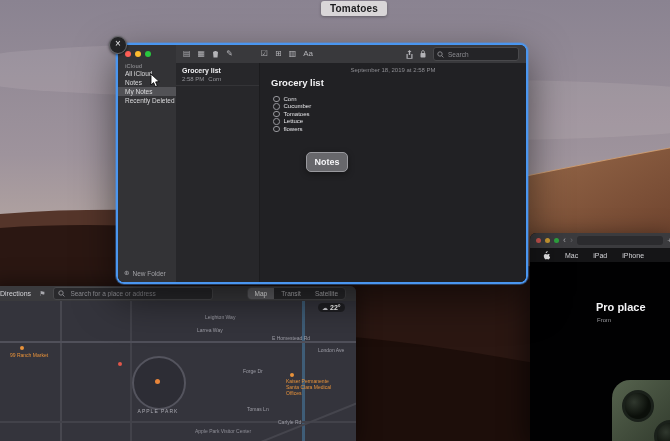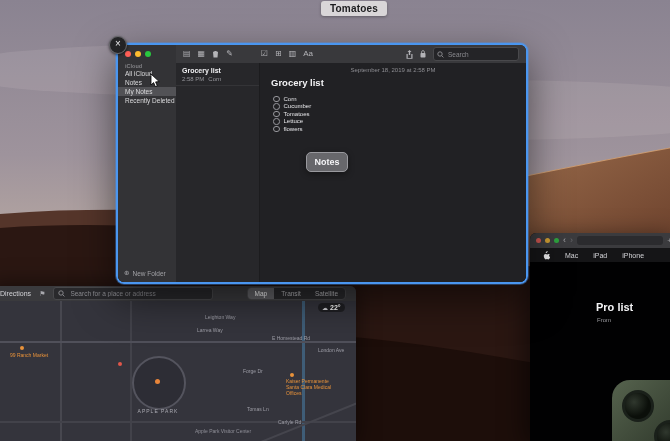--- a/index.html
+++ b/index.html
@@ -318,21 +318,21 @@
     </div>
     <div id="snav">
       <svg width="8" height="9" viewBox="0 0 8 9">
           <path d="M5.6 0c.1.6-.2 1.2-.5 1.6-.4.4-.9.7-1.4.7-.1-.6.2-1.2.5-1.5C4.6.4 5.2.1 5.6 0zM6.9 3.1c-.7-.1-1.3.4-1.7.4-.4 0-1-.4-1.6-.4C2.7 3.1 1.8 3.8 1.8 5c0 1.6 1.1 3.4 1.9 3.4.4 0 .7-.3 1.3-.3.6 0 .8.3 1.3.3.8 0 1.7-1.6 1.8-2.4-.6-.3-1-.9-1-1.6 0-.6.3-1.1.8-1.3z" fill="#e8e8ea"></path>
         </svg>
       <span class="snav-item">Mac</span>
       <span class="snav-item">iPad</span>
       <span class="snav-item">iPhone</span>
     </div>
     <div id="spage">
-      <div id="s-headline">Pro list</div>
+      <div id="s-headline">Pro place</div>
       <div id="s-subline">From</div>
       <div id="s-camera">
         <span class="lens" style="left:10px;top:10px"></span>
         <span class="lens" style="left:42px;top:40px"></span>
       </div>
     </div>
   </div>
 
 </div>
 

